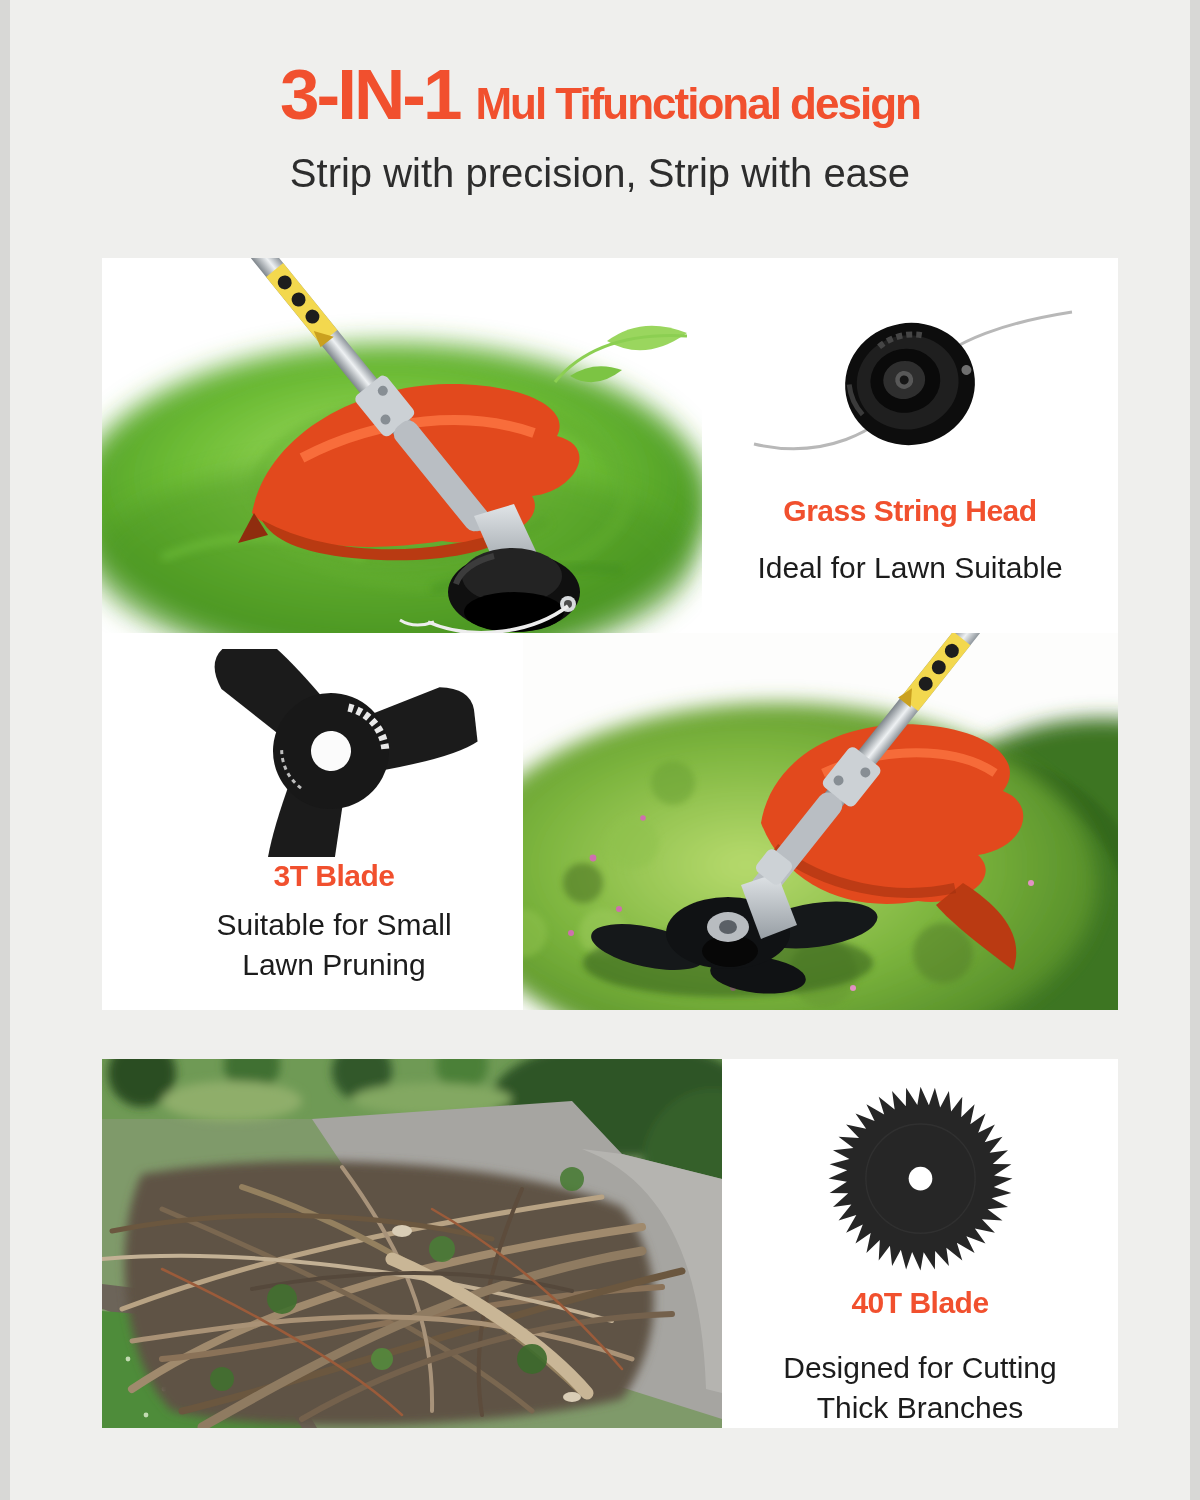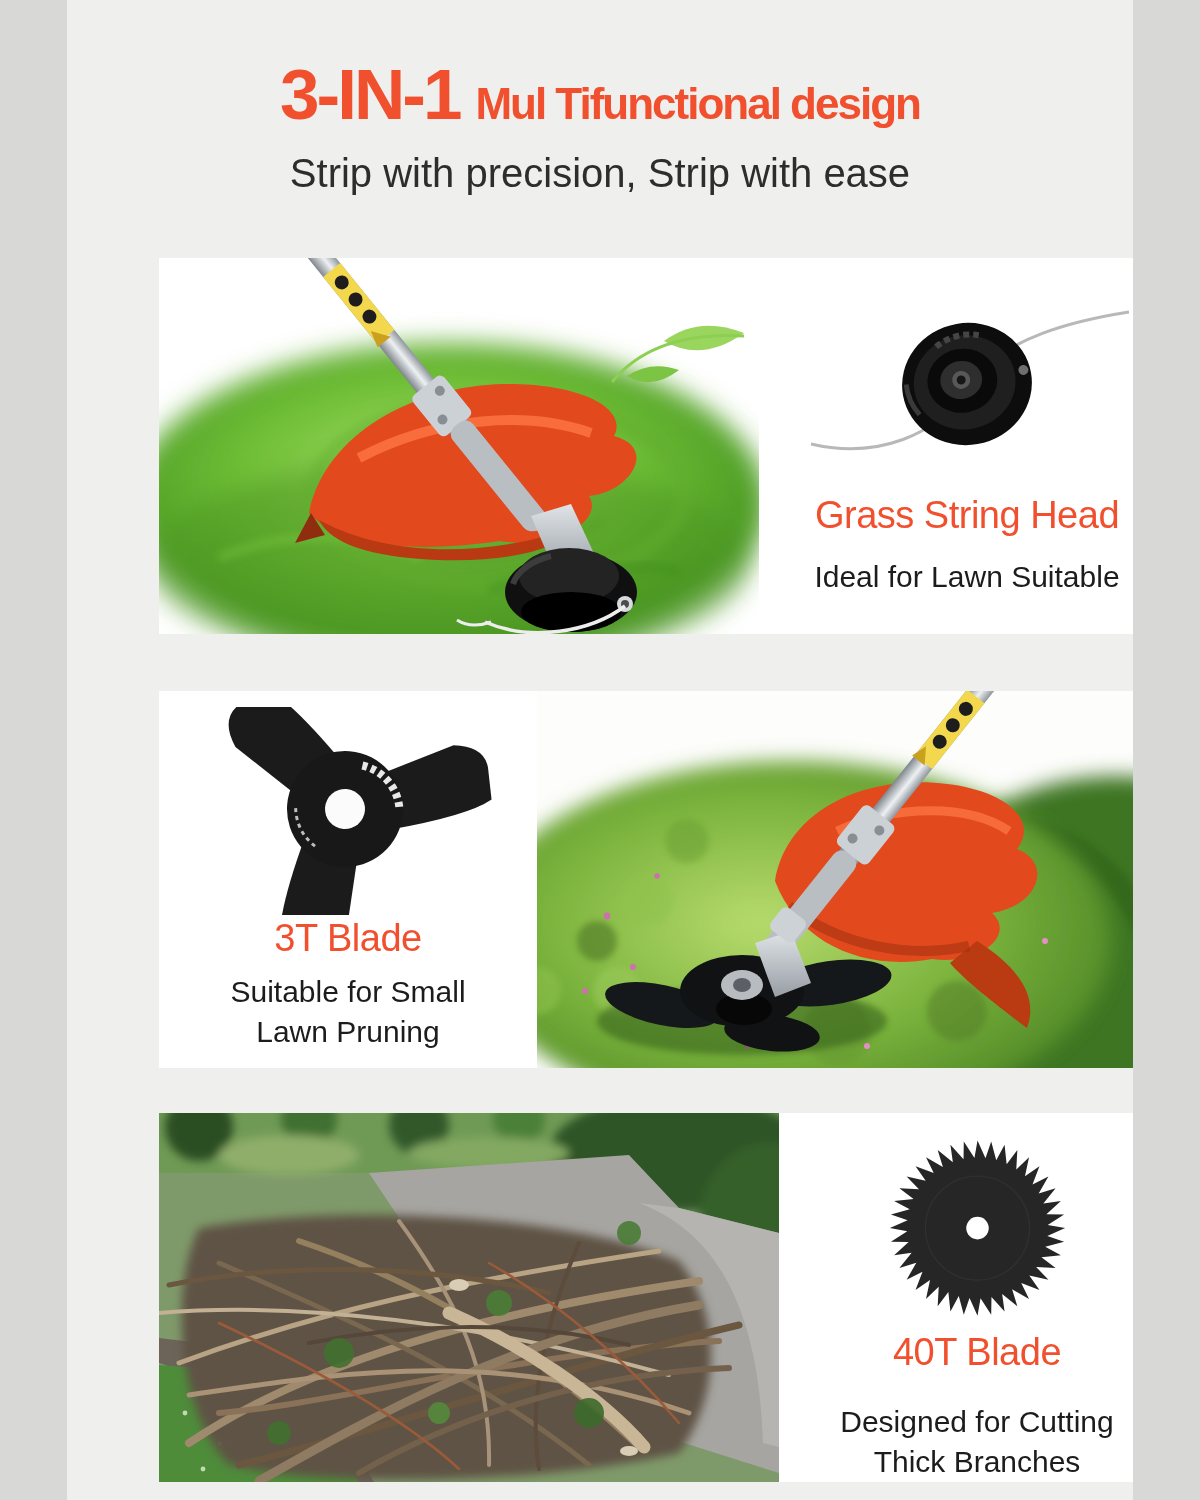--- a/index.html
+++ b/index.html
@@ -5,39 +5,39 @@
   :root{
     --accent:#F1502E;
     --page-bg:#EFEFED;
     --card-bg:#FFFFFF;
     --text-dark:#1C1C1C;
   }
   *{box-sizing:border-box;}
   html,body{margin:0;padding:0;}
   body{background:#d8d8d6;}
   .page{
-    position:relative;width:1066px;height:1500px;margin:0 auto;
+    position:relative;width:1180px;height:1500px;margin:0 auto;
     background:var(--page-bg);overflow:hidden;
     font-family:"Liberation Sans","DejaVu Sans",sans-serif;
   }
   
   .header{position:absolute;top:54px;left:0;width:100%;text-align:center;}
   .title-line{display:flex;justify-content:center;align-items:baseline;gap:16px;margin:0;color:var(--accent);font-weight:bold;}
   .title-big{font-size:71px;letter-spacing:-3px;}
   .title-rest{font-size:44px;letter-spacing:-2px;}
   .subtitle{margin:16px 0 0;font-size:40px;color:#2D2D2D;letter-spacing:0;}
   
   .card{position:absolute;left:92px;width:1016px;background:var(--card-bg);display:flex;overflow:hidden;}
   #card-string-head{top:258px;height:376px;}
-  #card-3t-blade{top:691px;height:377px;}
-  #card-40t-blade{top:1113px;height:369px;}
+  #card-3t-blade{top:633px;height:377px;padding-left:43px;}
+  #card-40t-blade{top:1059px;height:369px;}
   .photo{flex:none;line-height:0;}
   .photo svg{display:block;}
   .info{flex:1;display:flex;flex-direction:column;align-items:center;text-align:center;}
-  .info h2{color:var(--accent);font-size:38px;font-weight:normal;margin:0;letter-spacing:-0.5px;}
+  .info h2{color:var(--accent);font-size:30px;font-weight:bold;margin:0;letter-spacing:-0.5px;}
   .info p{font-size:30px;color:var(--text-dark);margin:0;line-height:1.33;}
   .info-1 .product{margin-top:26px;}
   .info-1 h2{margin-top:12px;}
   .info-1 p{margin-top:20px;}
   .info-2 .product{margin-top:16px;}
   .info-2 h2{margin-top:2px;}
   .info-2 p{margin-top:12px;}
   .info-3 .product{margin-top:24px;}
   .info-3 h2{margin-top:12px;}
   .info-3 p{margin-top:28px;}

